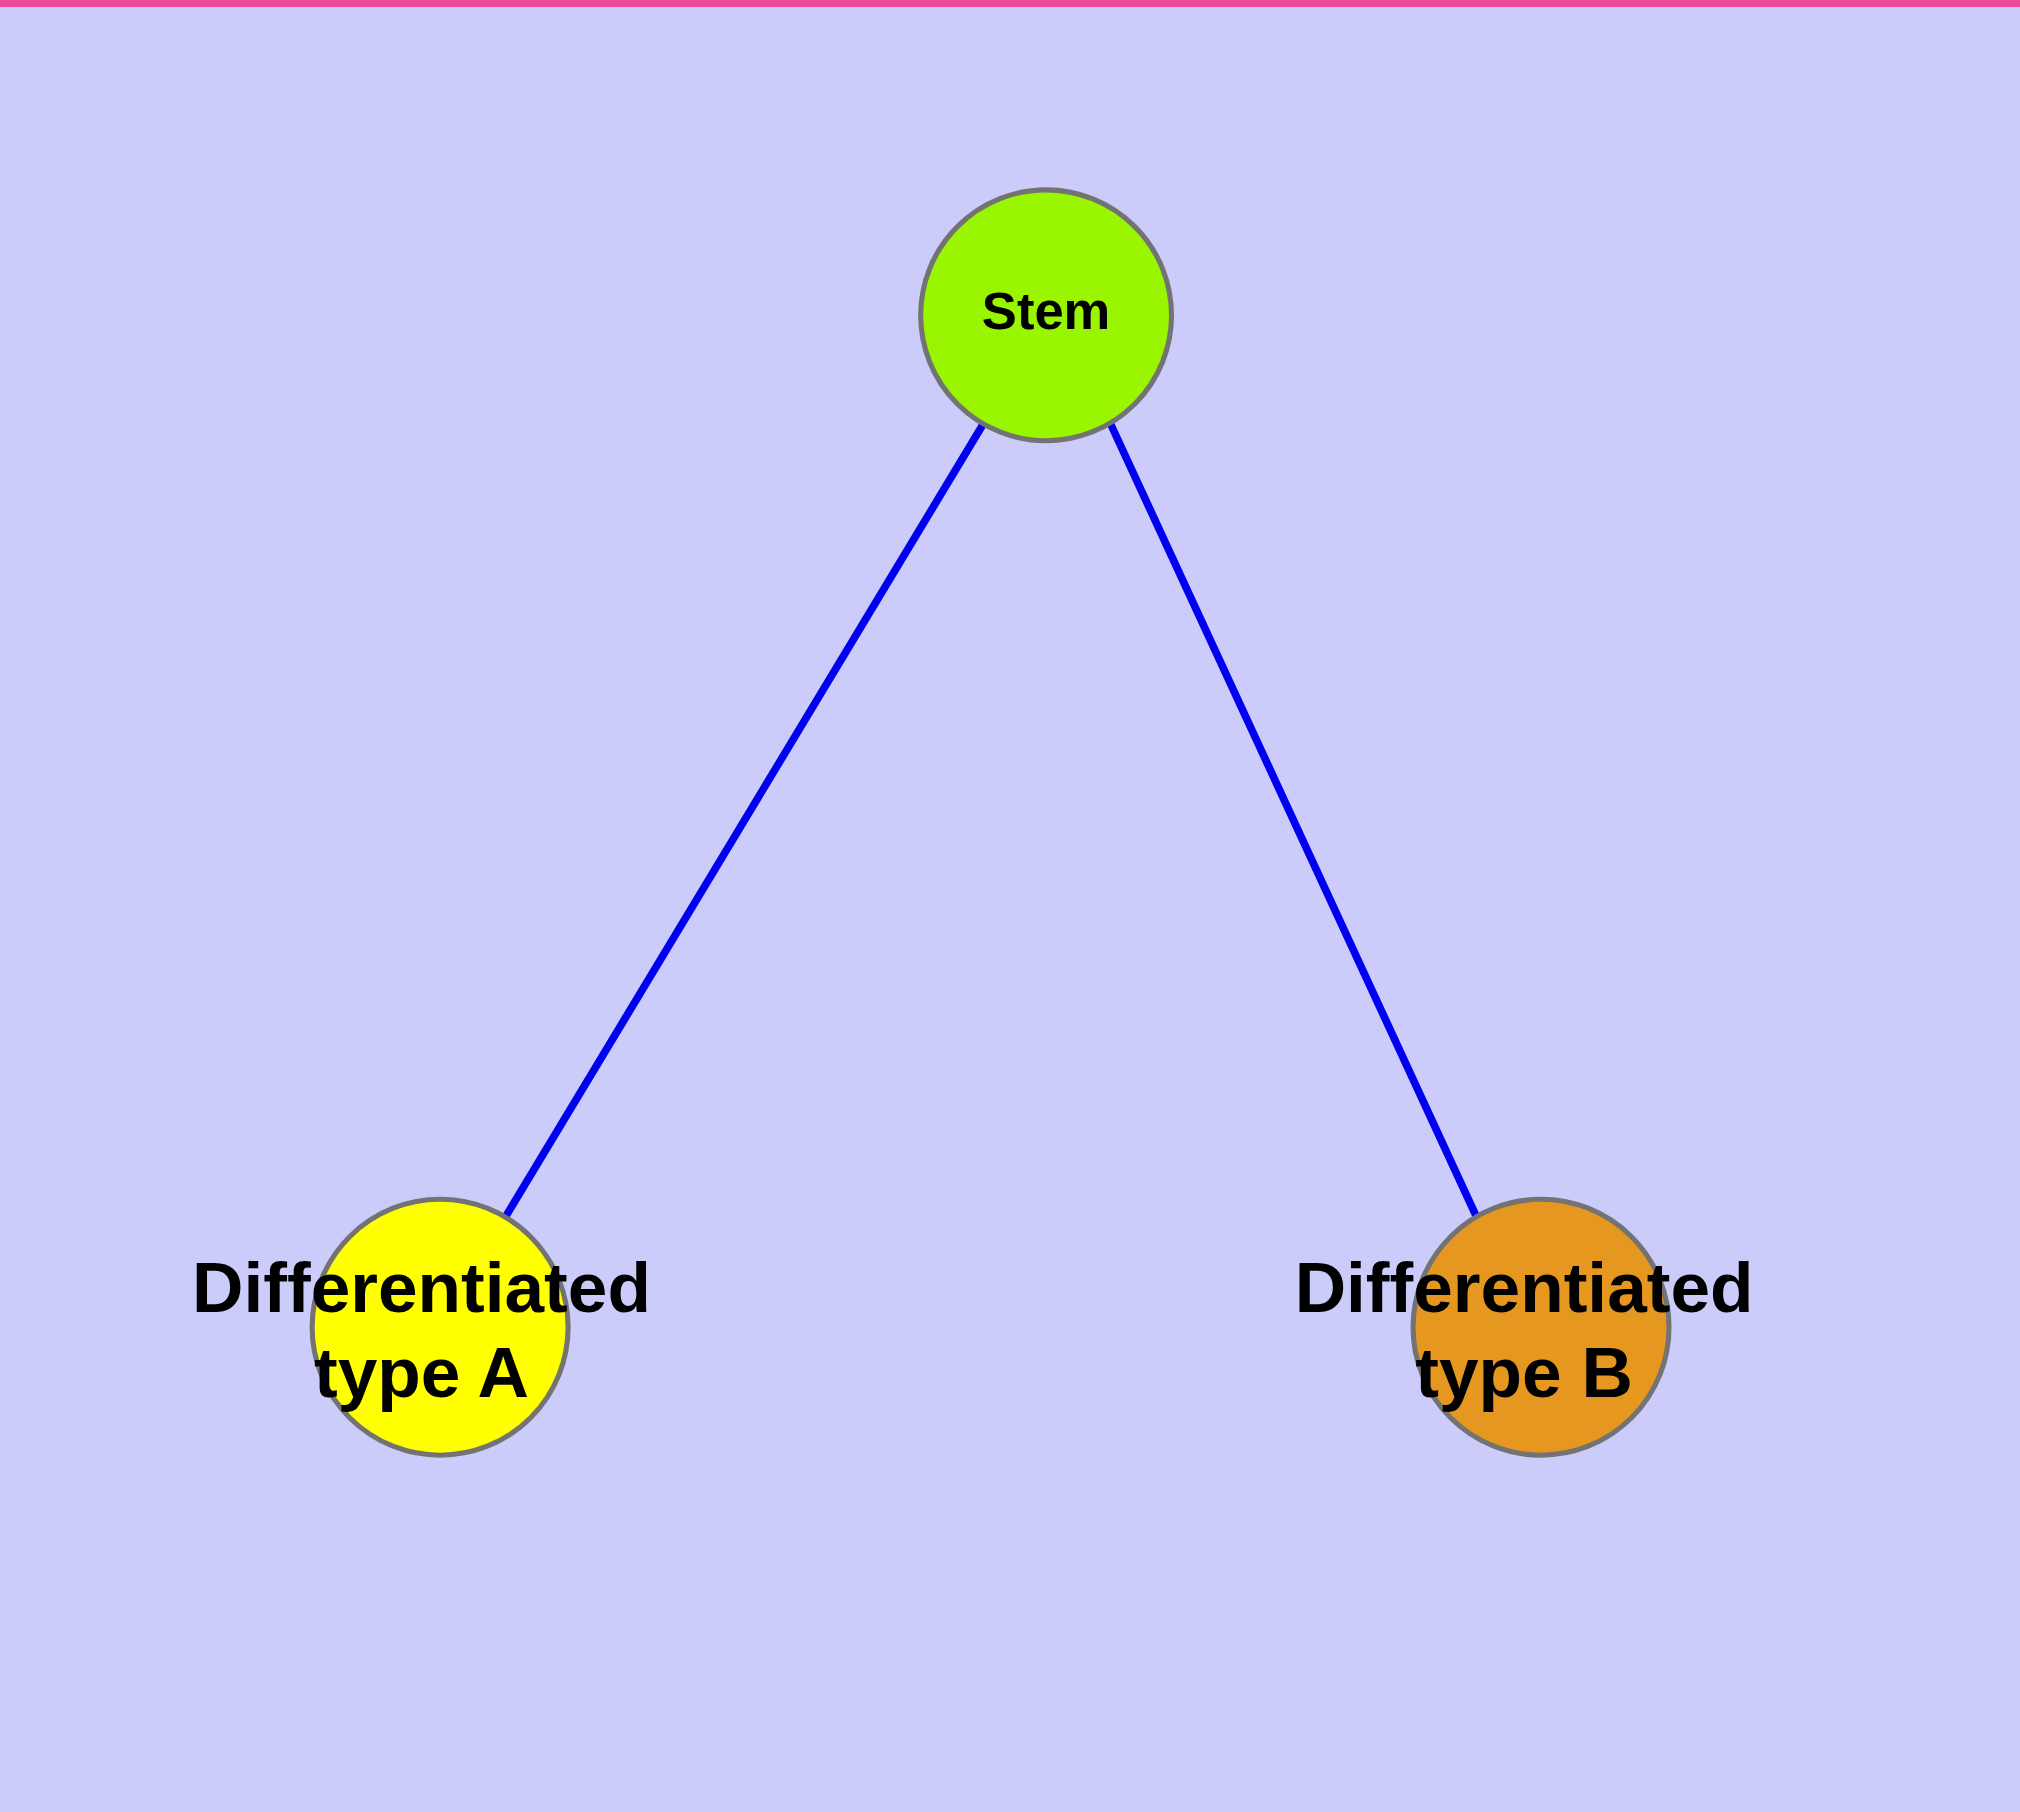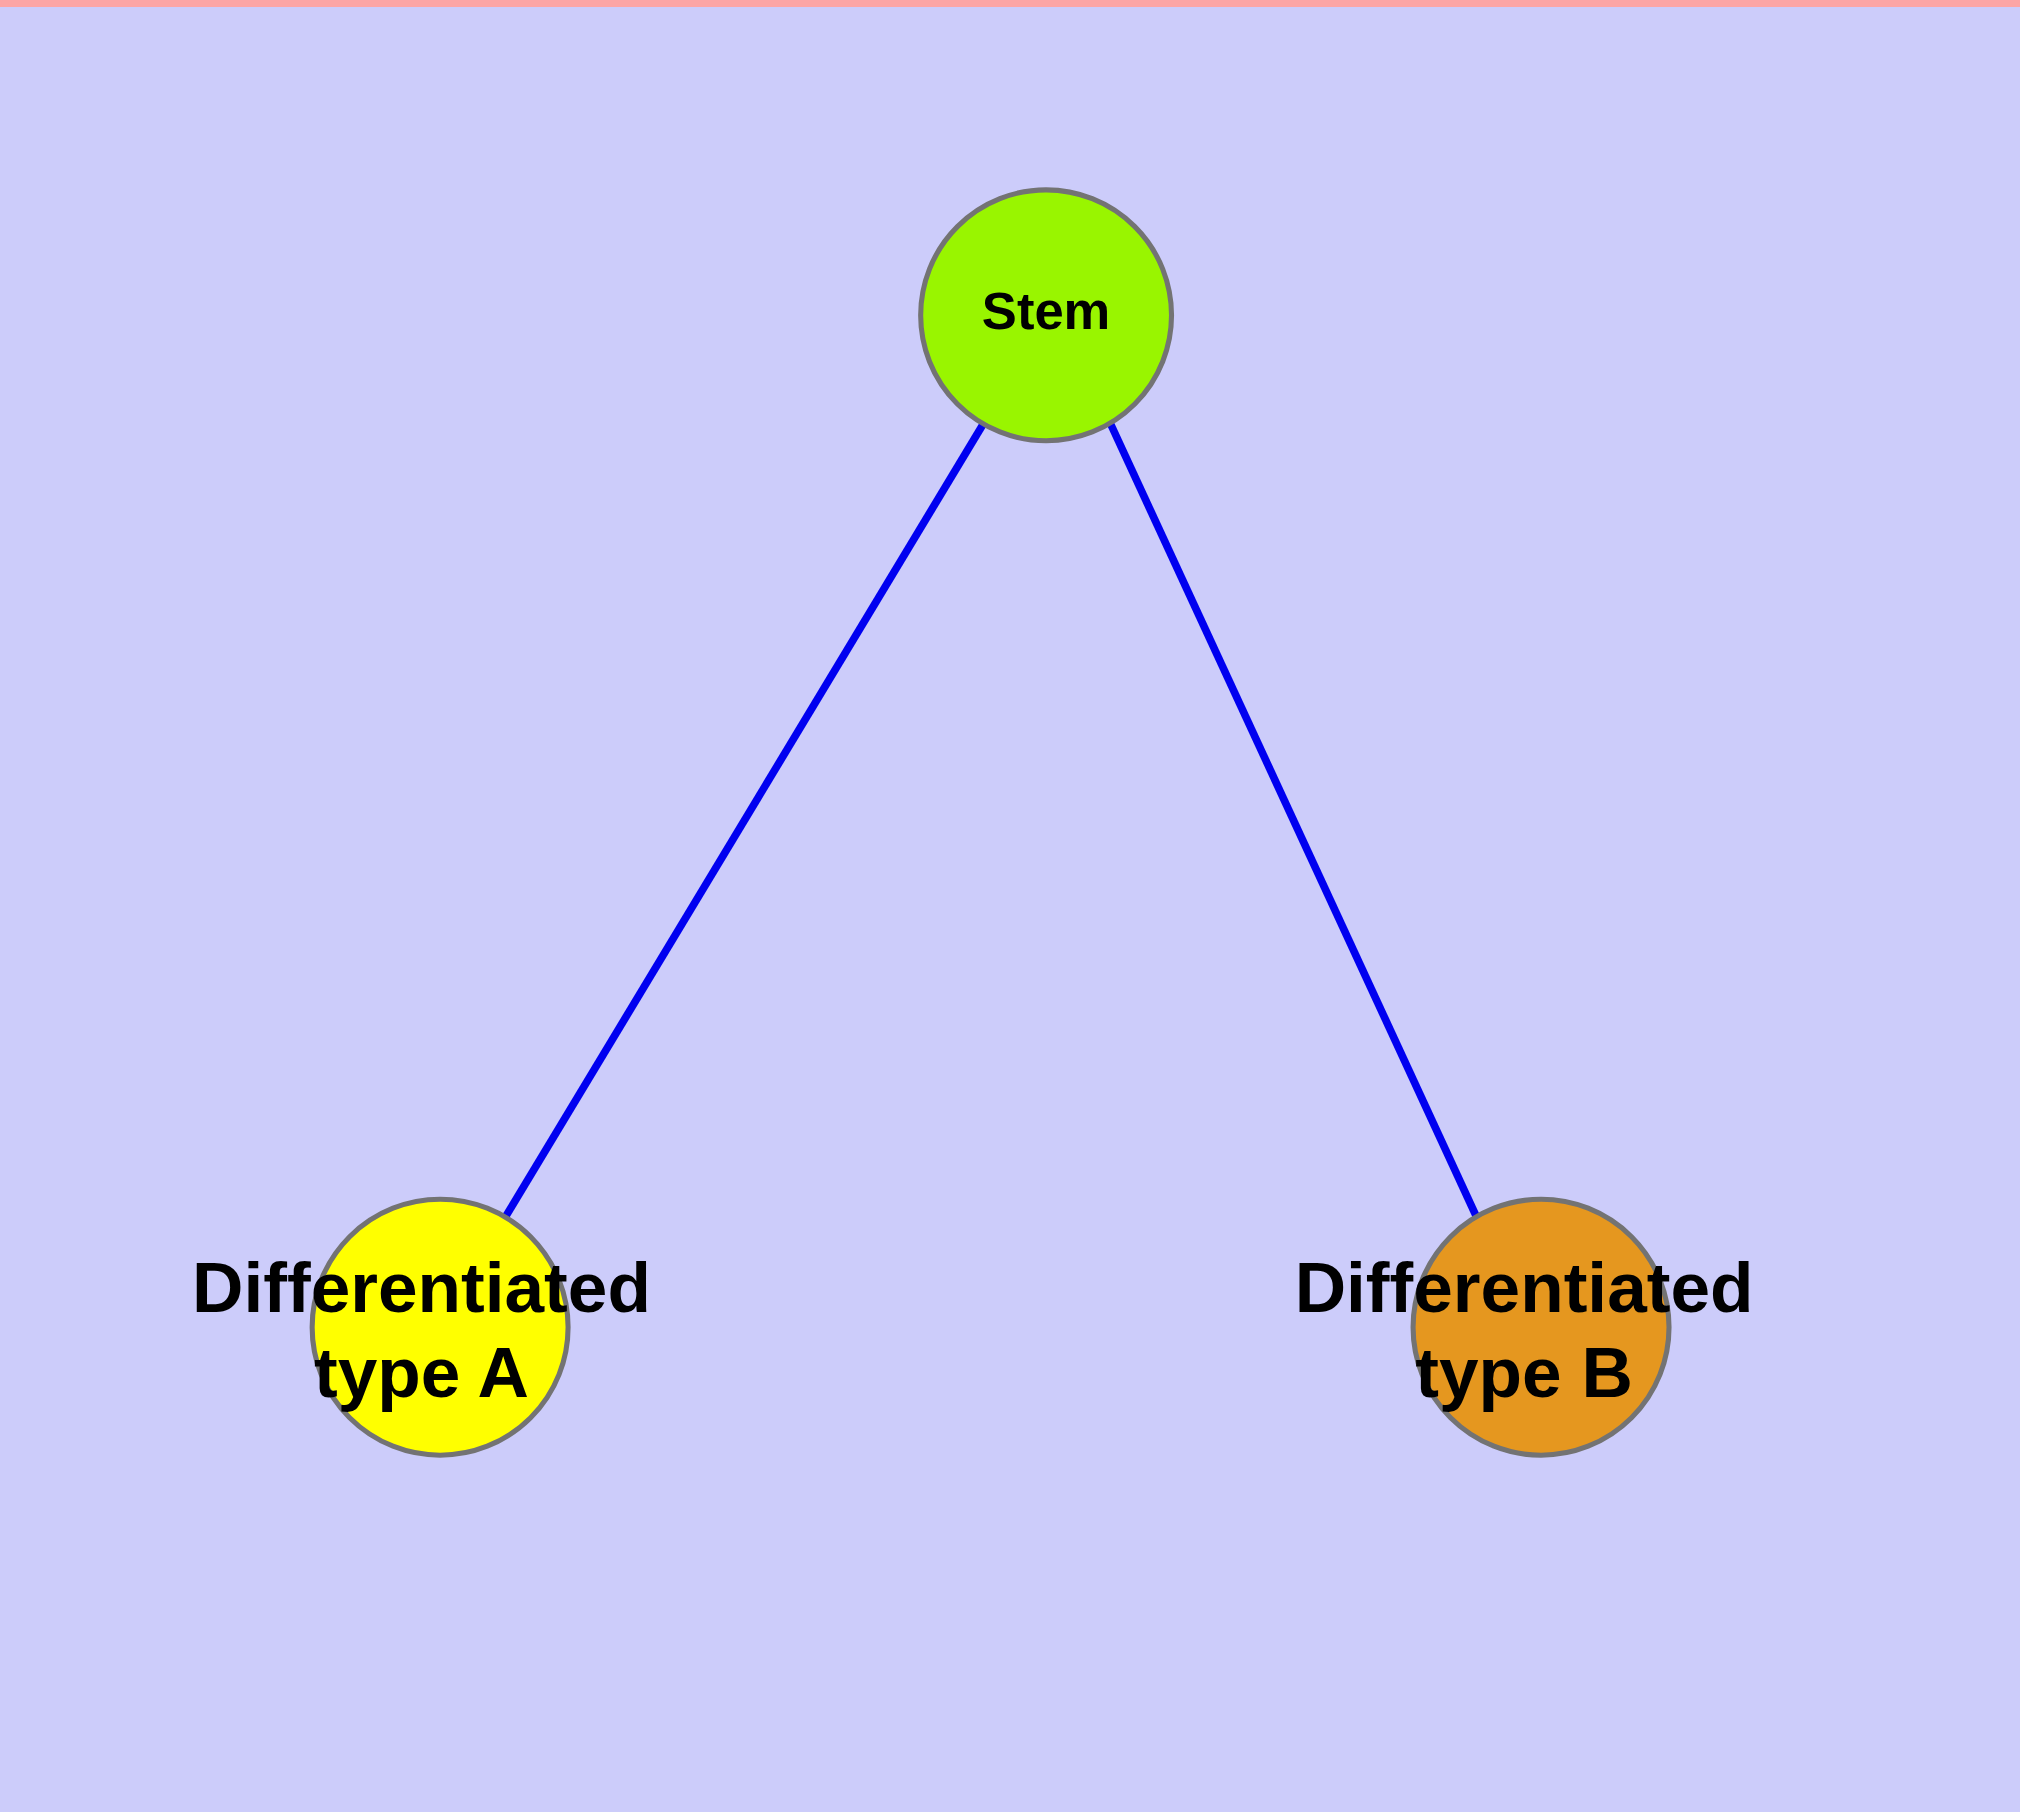--- a/index.html
+++ b/index.html
@@ -6,21 +6,21 @@
   html, body {
     margin: 0;
     padding: 0;
     background: #ffffff;
   }
   #canvas {
     position: relative;
     width: 2021px;
     height: 1812px;
     overflow: hidden;
-    background: #fca5a5;
+    background: #ec4899;
     font-family: "Liberation Sans", "DejaVu Sans", sans-serif;
   }
   #graph-surface {
     position: absolute;
     left: 0;
     top: 6.8px;
     width: 2021px;
     height: 1805px;
     background: #ccccfa;
   }

